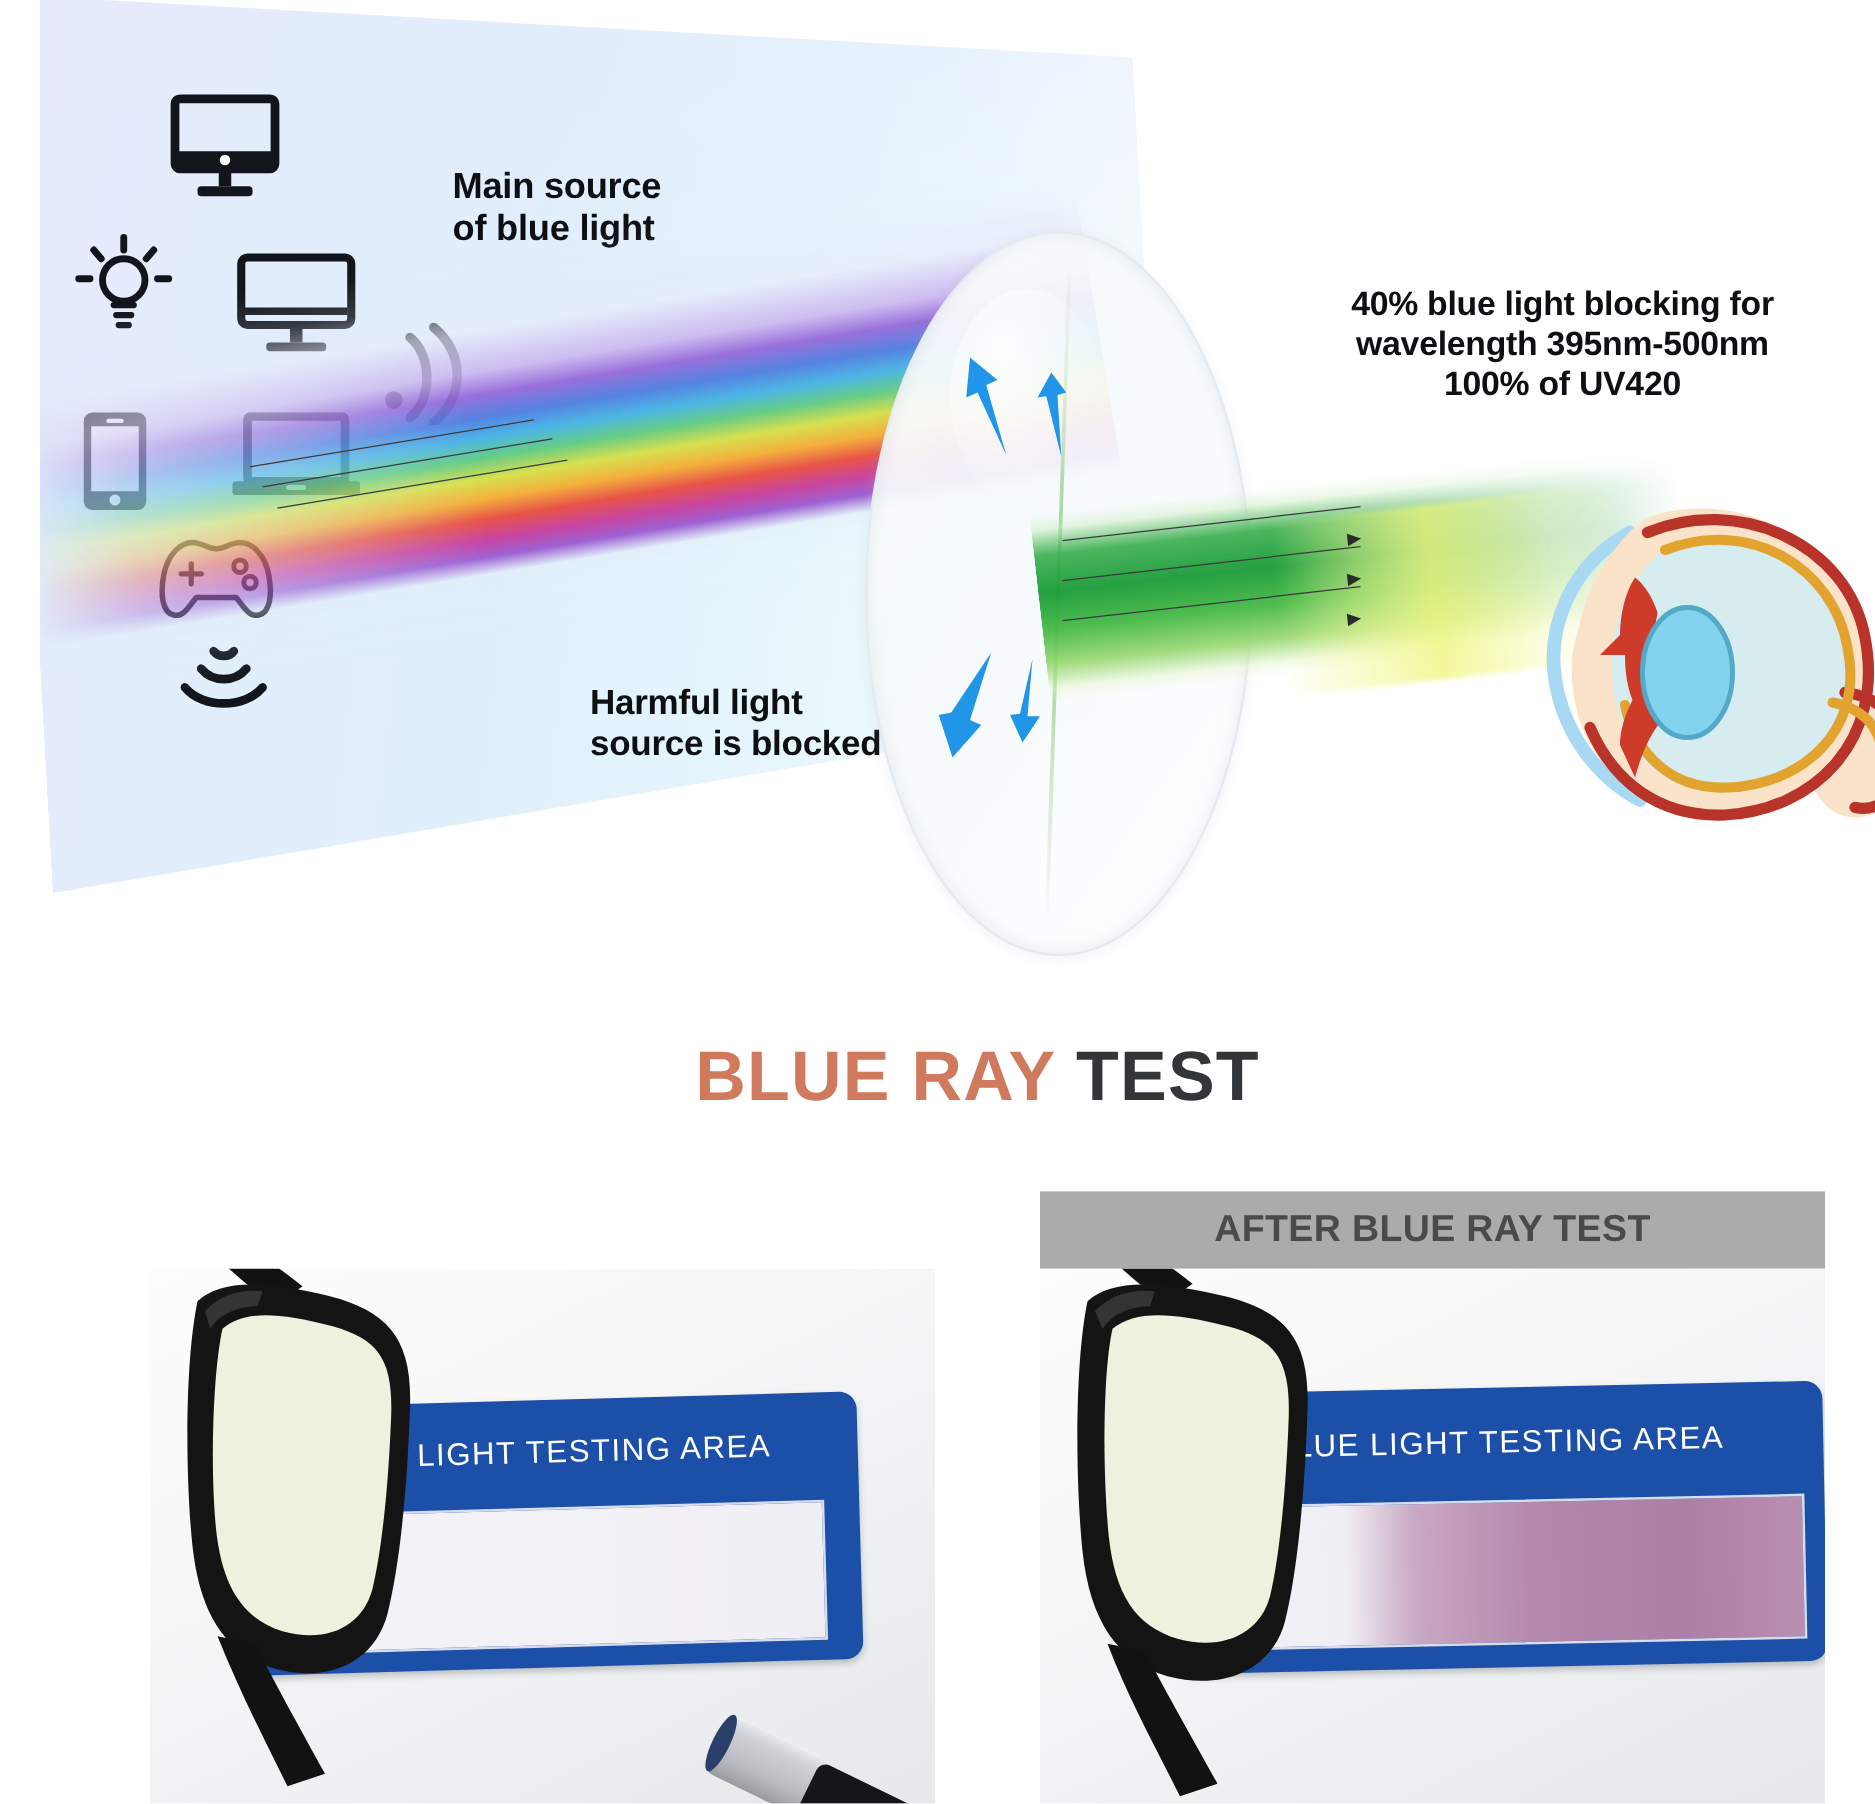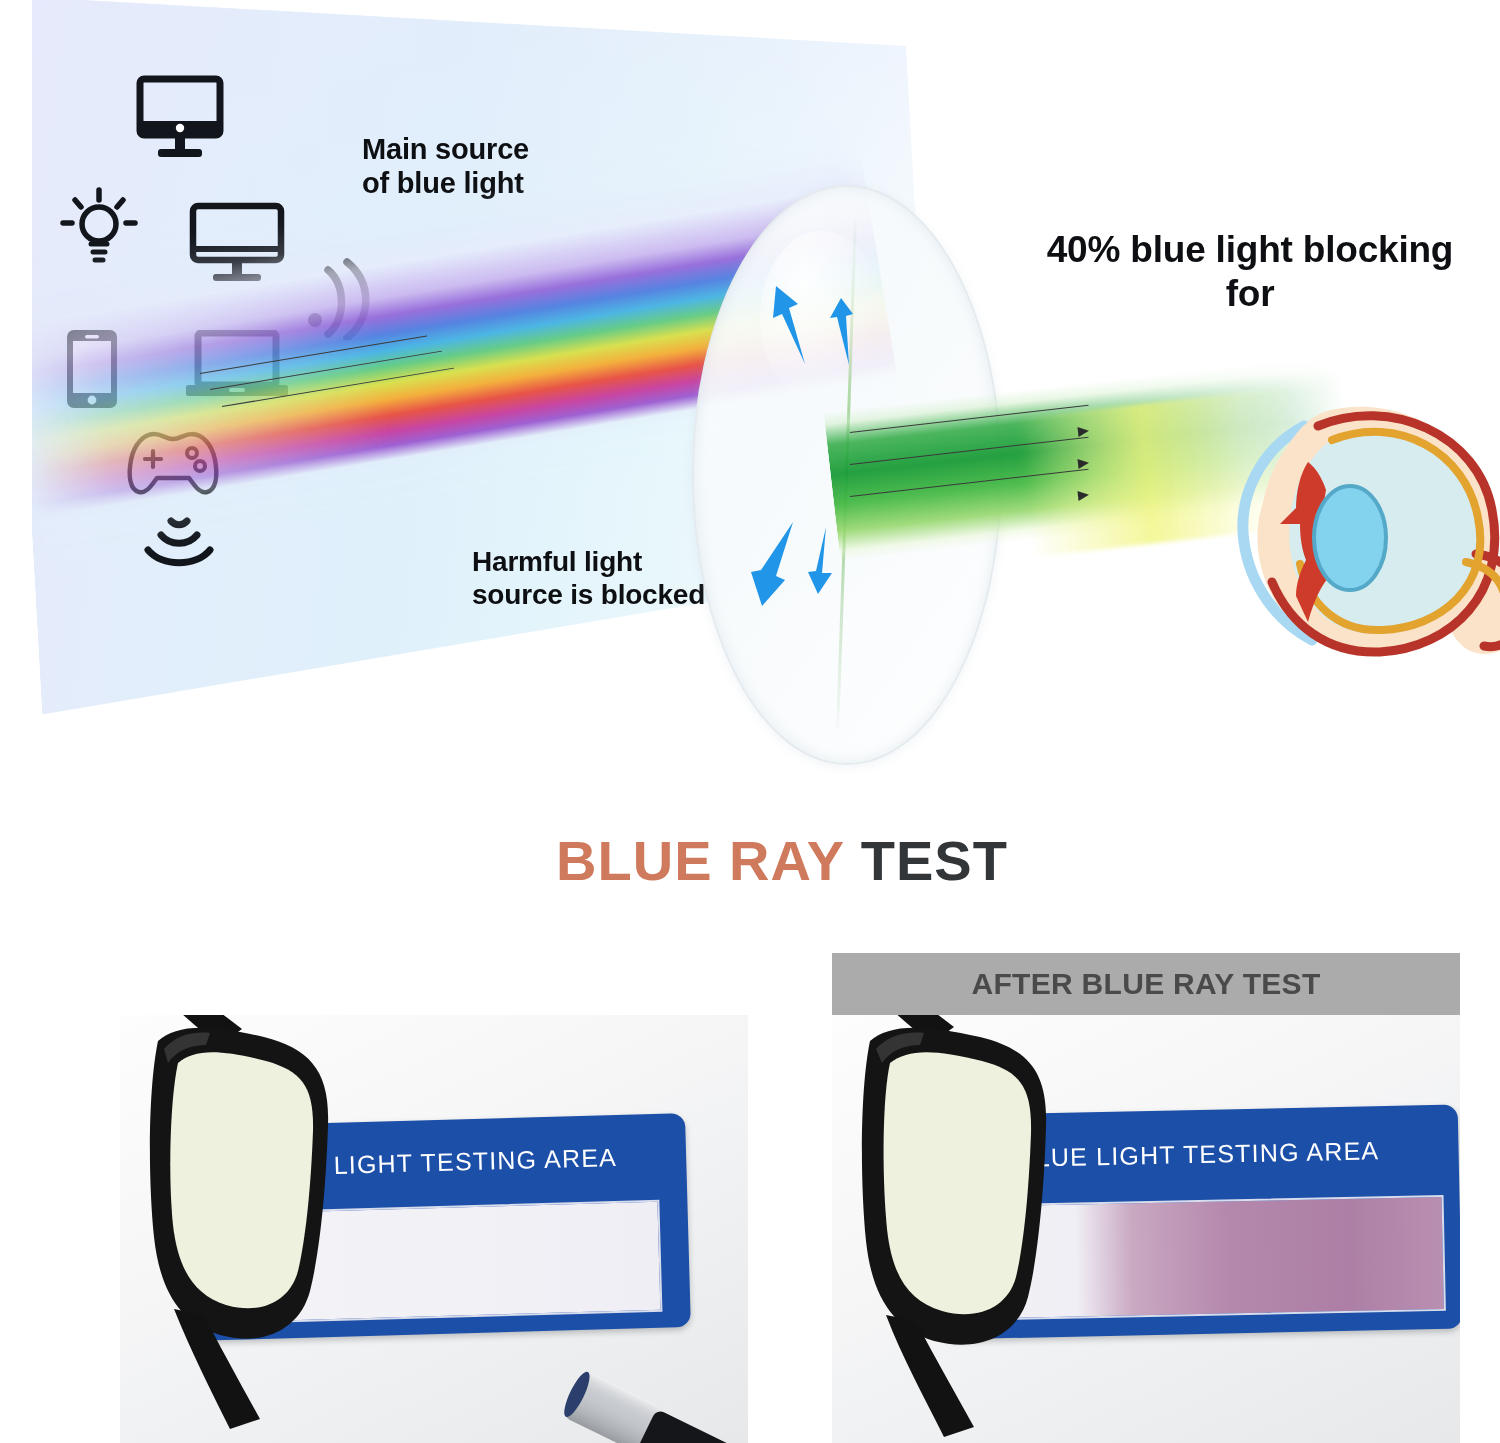--- a/index.html
+++ b/index.html
@@ -244,22 +244,24 @@
         <path d="M24 23 C33 34 51 34 60 23" fill="none" stroke="#12161c" stroke-width="7" stroke-linecap="round"></path>
         <path d="M11 38 C25 55 59 55 73 38" fill="none" stroke="#12161c" stroke-width="7" stroke-linecap="round"></path>
       </svg>
     </div>
 
     <div class="lbl" style="left:330px;top:132px;font-size:29px;">
       <div>Main source</div>
       <div>of blue light</div>
     </div>
 
-    <div class="lbl" style="left:1003px;top:228px;font-size:37px;text-align:center;width:430px;">
+    <div class="lbl" style="left:1003px;top:228px;font-size:27px;text-align:center;width:430px;">
       <div>40% blue light blocking for</div>
+      <div>wavelength 395nm-500nm</div>
+      <div>100% of UV420</div>
     </div>
 
     <div class="lbl" style="left:440px;top:545px;font-size:28px;">
       <div>Harmful light</div>
       <div>source is blocked</div>
     </div>
 
     <div class="beam-in-halo"></div>
     <div class="beam-in"></div>
 

